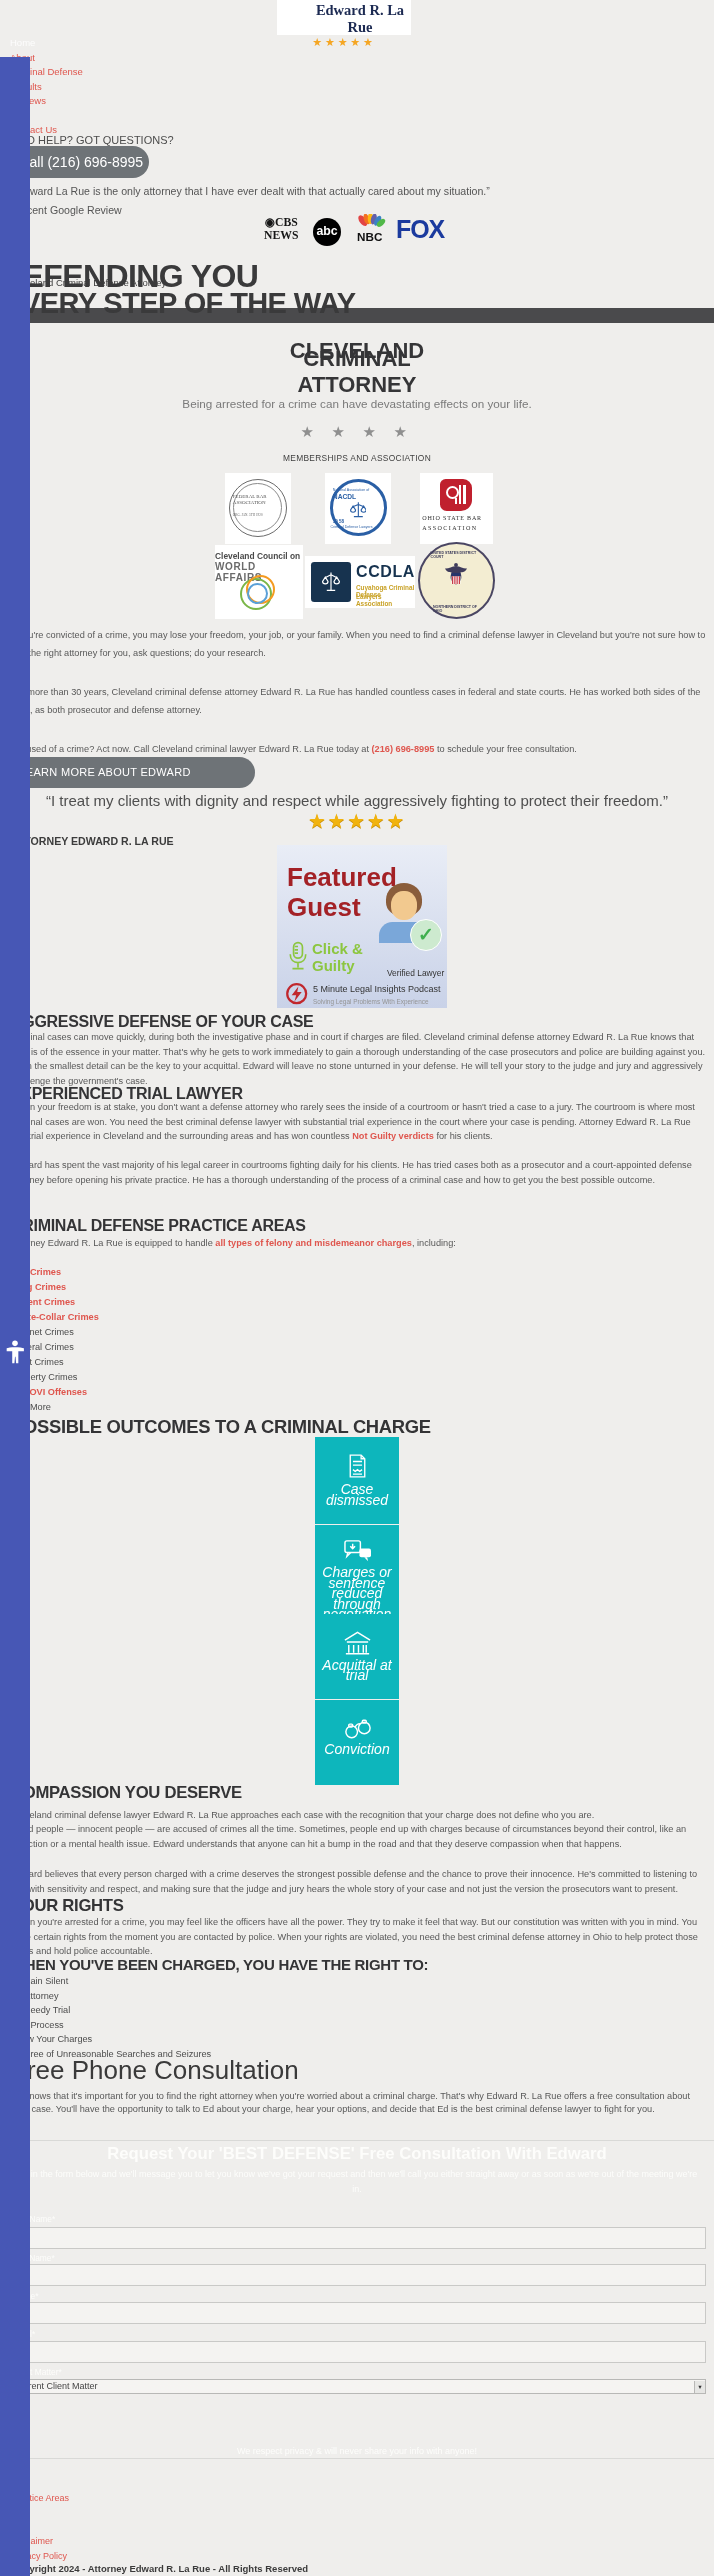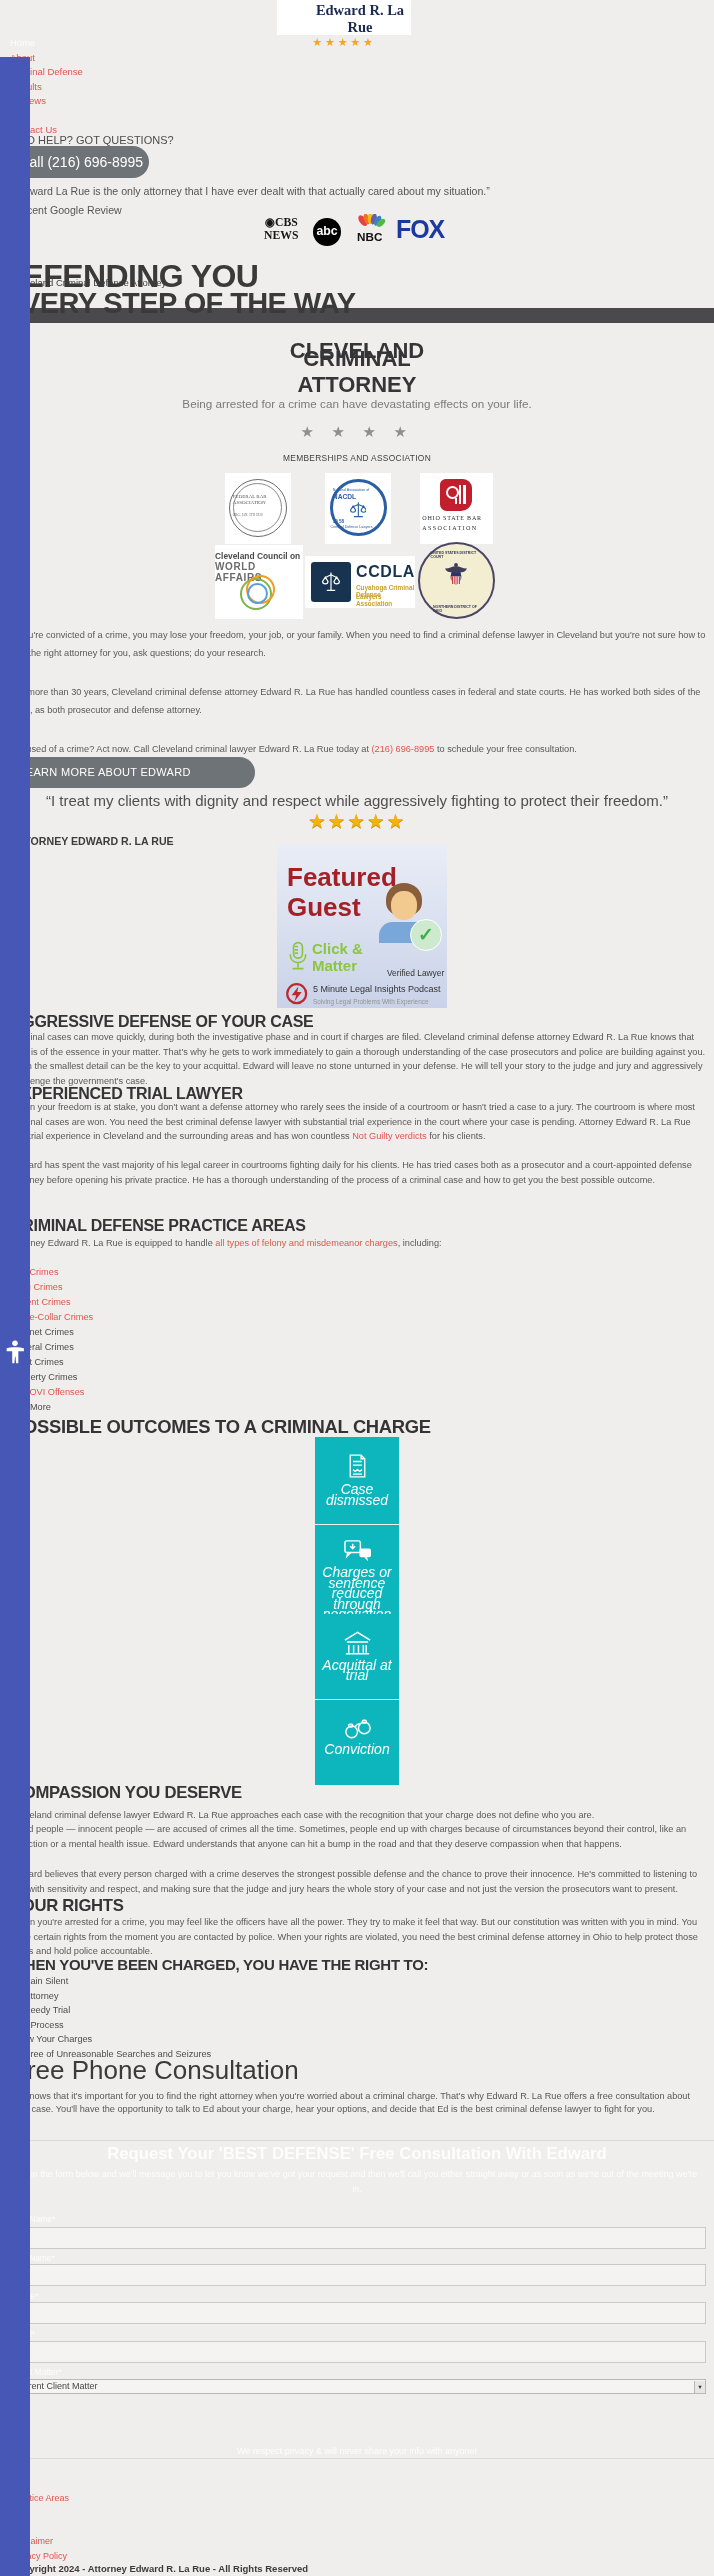--- a/index.html
+++ b/index.html
@@ -1,20 +1,20 @@
 <!DOCTYPE html>
 <html style="font-size:9px"><head>
 <meta charset="utf-8">
 <style>
   html,body{margin:0;padding:0;}
   body{font-family:"Liberation Sans",sans-serif;background:#efeeec;}
   #page{position:relative;width:714px;height:2576px;background:#efeeec;overflow:hidden;}
   .abs{position:absolute;}
   .serif{font-family:"Liberation Serif",serif;}
-  .redlink{color:#df564e;}
+  .redlink{color:#df564e;font-weight:bold;}
   .body-text{font-size:9.2px;color:#585858;}
   .h2{font-weight:800;color:#343436;letter-spacing:-0.3px;}
   
   .logo-box{left:277px;top:0;width:134px;height:35px;background:#fff;text-align:center;}
   .logo-name{font-size:14.5px;font-weight:bold;color:#1c2a52;padding-top:1.7px;padding-left:32px;}
   .logo-stars{color:#f5a623;font-size:11px;letter-spacing:2.8px;line-height:13.4px;}
   
   .nav{left:10px;top:36px;font-size:9.5px;}
   .nav div{height:14.5px;line-height:14.5px;}
   .nav .active{color:#fdfdfd;}
@@ -229,21 +229,21 @@
     <div class="abs shoulders"></div>
     <div class="abs check">✓</div>
     <svg class="abs" style="left:11px;top:96px;" width="20" height="31" viewBox="0 0 36 56">
       <g stroke="#8cc63f" stroke-width="3" fill="none">
         <rect x="10" y="3" width="16" height="28" rx="8"></rect>
         <path d="M4 24c0 10 6 15 14 15s14-5 14-15M18 39v9M8 50h20M12 10h6M12 16h6M12 22h6"></path>
       </g>
     </svg>
     <div class="abs click">
       <div>Click &amp;</div>
-      <div>Matter</div>
+      <div>Guilty</div>
     </div>
     <div class="abs verified">Verified Lawyer</div>
     <svg class="abs" style="left:7.8px;top:137px;" width="23.4" height="23.4" viewBox="0 0 42 42">
       <circle cx="21" cy="21" r="17" fill="none" stroke="#c1272d" stroke-width="4"></circle>
       <polygon points="24,8 12,24 20,24 17,35 30,18 22,18" fill="#c1272d"></polygon>
     </svg>
     <div class="abs pod">5 Minute Legal Insights Podcast</div>
     <div class="abs podsub">Solving Legal Problems With Experience</div>
   </div>
 

